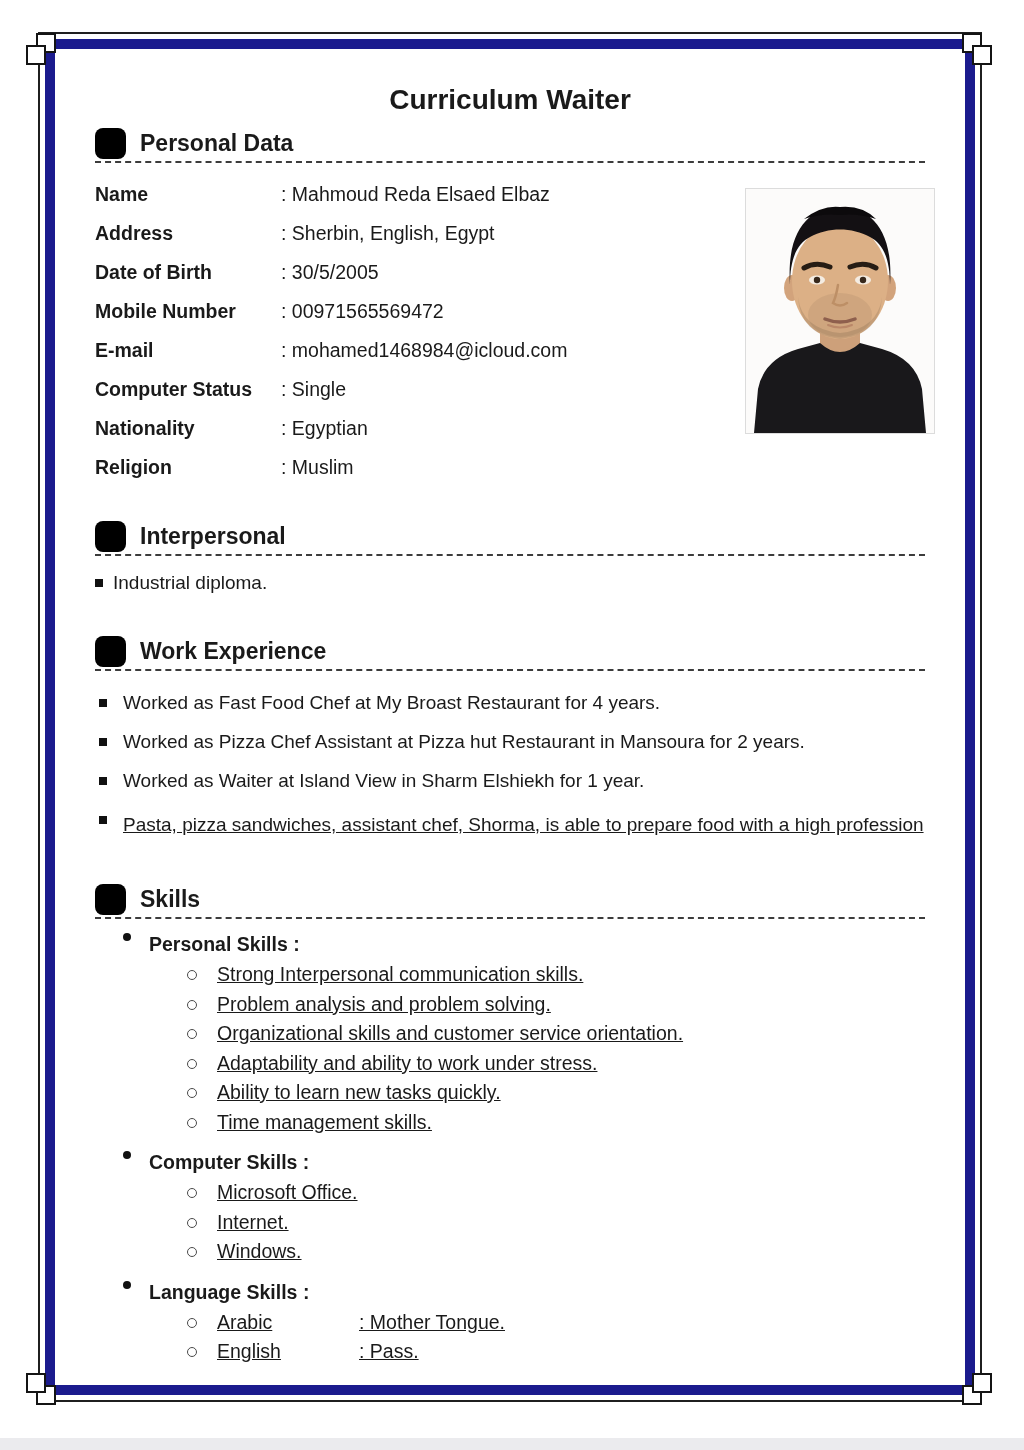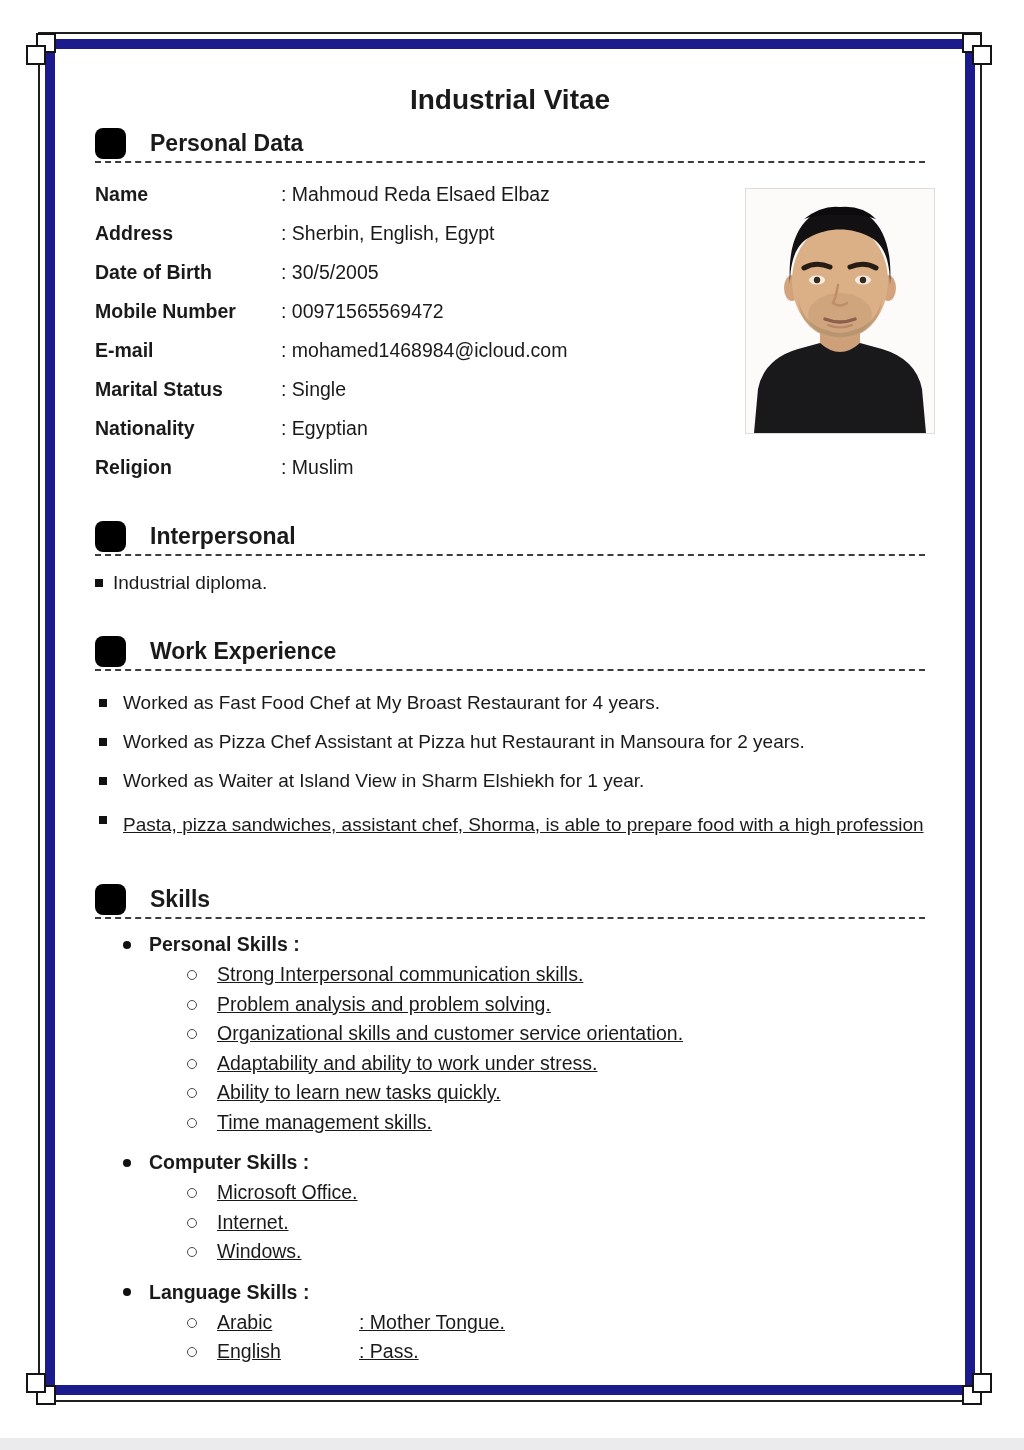--- a/index.html
+++ b/index.html
@@ -52,21 +52,21 @@
     position:absolute; left:95px; top:84px; width:830px;
   }
   .page-title {
     margin:0 0 12px 0;
     font-size:28px; font-weight:bold;
     text-align:center;
   }
 
   .section { margin-top:0; }
   .section-head {
-    display:flex; align-items:center; gap:24px;
+    display:flex; align-items:center; gap:14px;
   }
   .sq-bullet {
     width:31px; height:31px;
     background:#000;
     border-radius:8px;
     flex:0 0 auto;
   }
   .section-head h2 {
     margin:0; font-size:23px; font-weight:bold;
   }
@@ -105,21 +105,21 @@
   .mini-sq {
     width:8px; height:8px; background:#111;
     flex:0 0 auto; margin-top:9px; margin-left:4px;
   }
   .sqr-text { flex:1; }
   .justified { text-align:justify;text-decoration:underline; }
 
   
   .skills-body { margin-top:8px; }
   .group-title {
-    display:flex; align-items:center; gap:18px;
+    display:flex; gap:18px;
     margin-top:14px; margin-left:28px;
     font-size:19.5px; font-weight:bold;
   }
   .dot-bullet {
     width:8px; height:8px; border-radius:50%;
     background:#111; flex:0 0 auto;
   }
   .sub-list { margin-top:4px; }
   .sub-item {
     display:flex; gap:20px;
@@ -143,21 +143,21 @@
 <div class="corner c-tl-b"></div>
 <div class="corner c-tr-a"></div>
 <div class="corner c-tr-b"></div>
 <div class="corner c-bl-a"></div>
 <div class="corner c-bl-b"></div>
 <div class="corner c-br-a"></div>
 <div class="corner c-br-b"></div>
 
 <div class="content">
 
-  <h1 class="page-title">Industrial Vitae</h1>
+  <h1 class="page-title">Curriculum Waiter</h1>
 
   <div class="section personal">
     <div class="section-head">
       <span class="sq-bullet"></span>
       <h2>Personal Data</h2>
     </div>
     <div class="divider"></div>
 
     <div class="fields">
       <div class="field-row">
@@ -174,21 +174,21 @@
       </div>
       <div class="field-row">
         <span class="field-label">Mobile Number</span>
         <span class="field-value">: 00971565569472</span>
       </div>
       <div class="field-row">
         <span class="field-label">E-mail</span>
         <span class="field-value">: mohamed1468984@icloud.com</span>
       </div>
       <div class="field-row">
-        <span class="field-label">Marital Status</span>
+        <span class="field-label">Computer Status</span>
         <span class="field-value">: Single</span>
       </div>
       <div class="field-row">
         <span class="field-label">Nationality</span>
         <span class="field-value">: Egyptian</span>
       </div>
       <div class="field-row">
         <span class="field-label">Religion</span>
         <span class="field-value">: Muslim</span>
       </div>

